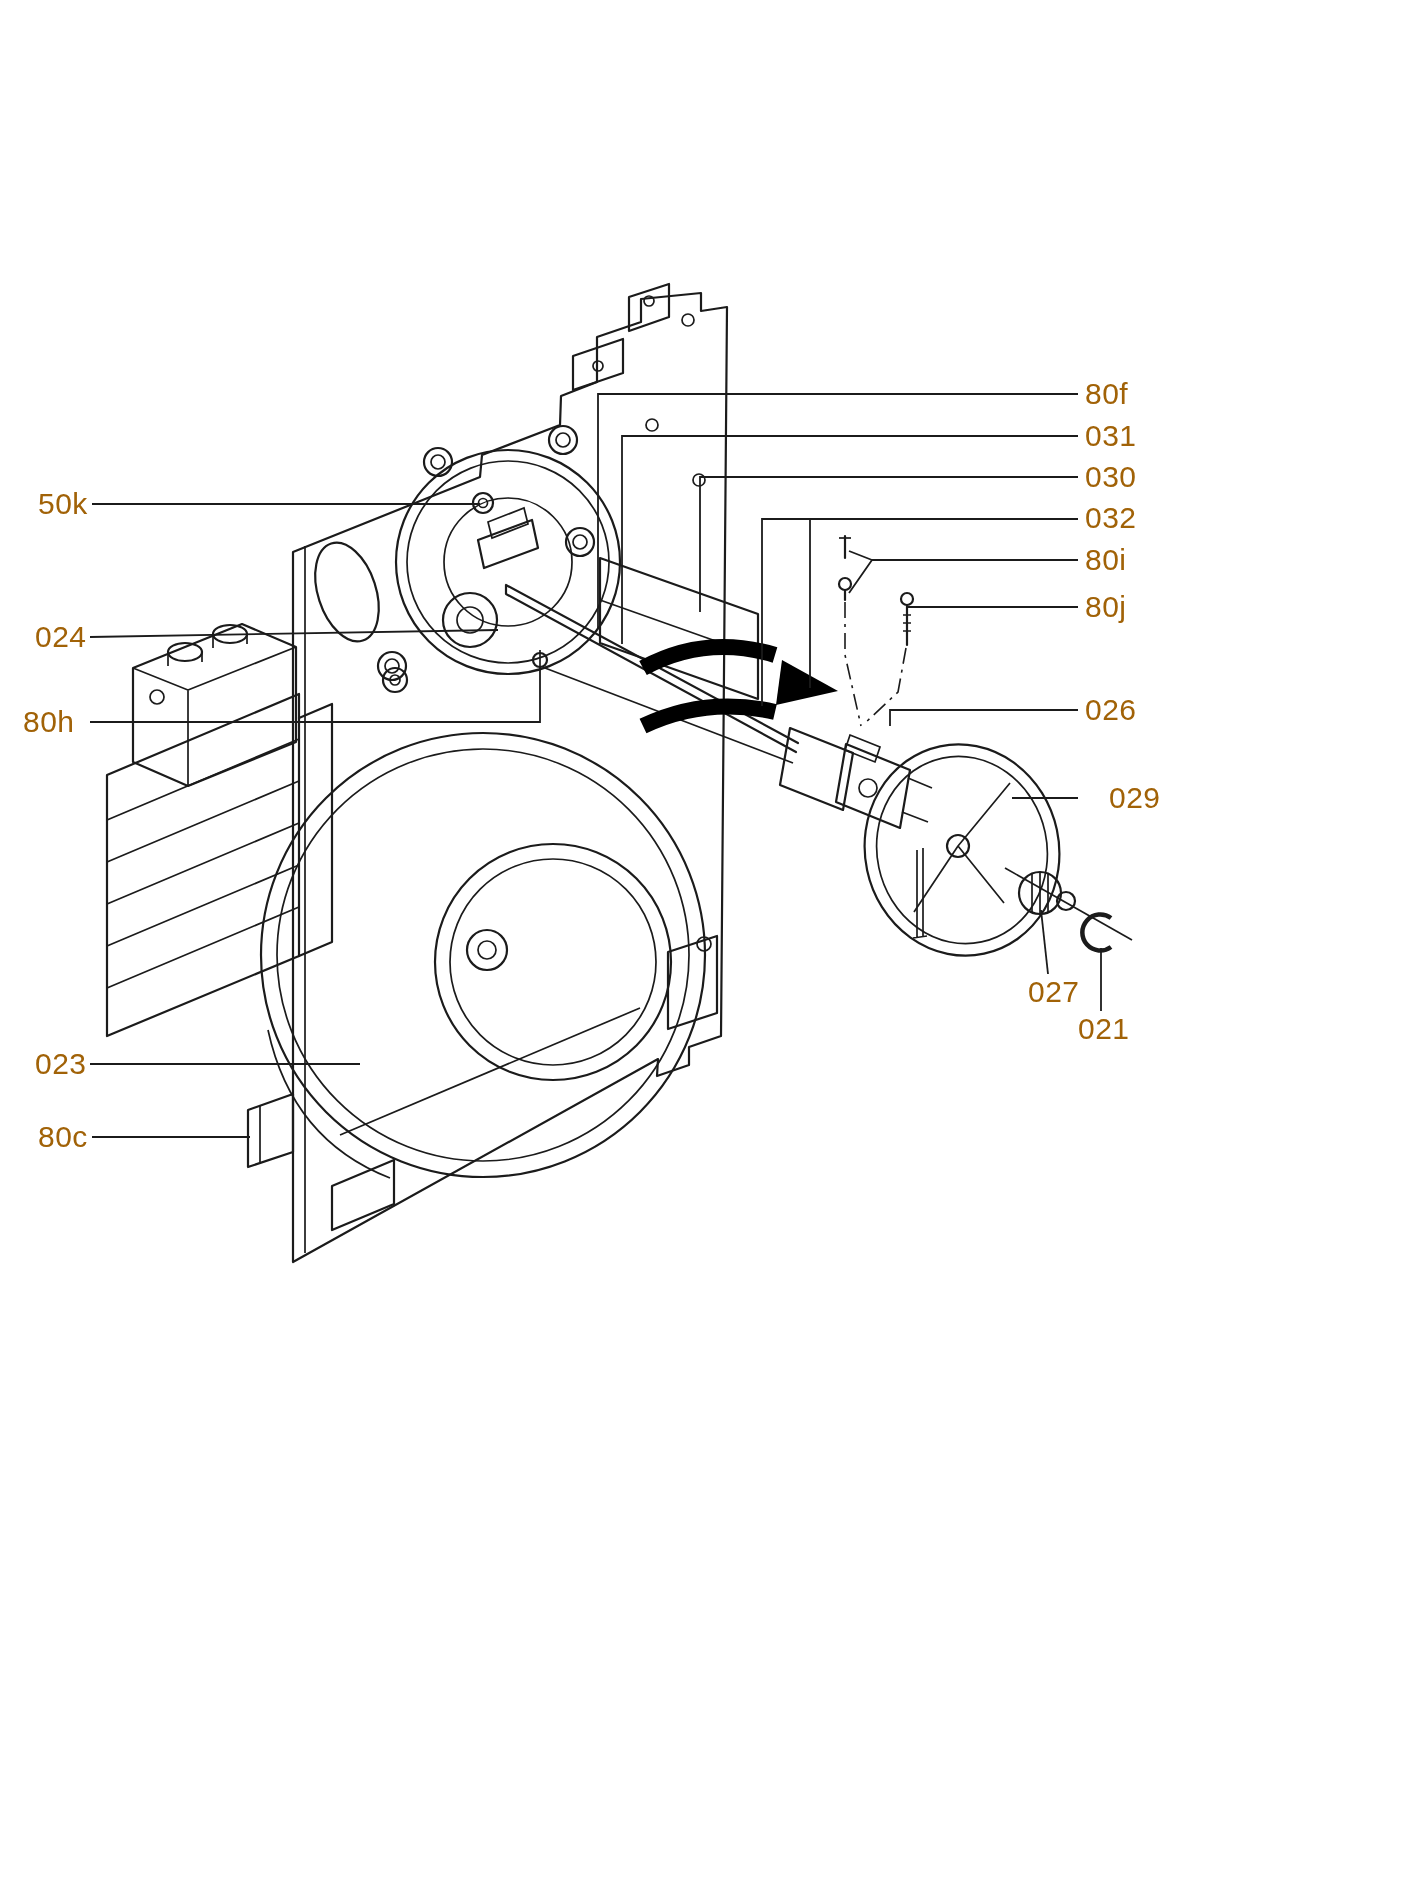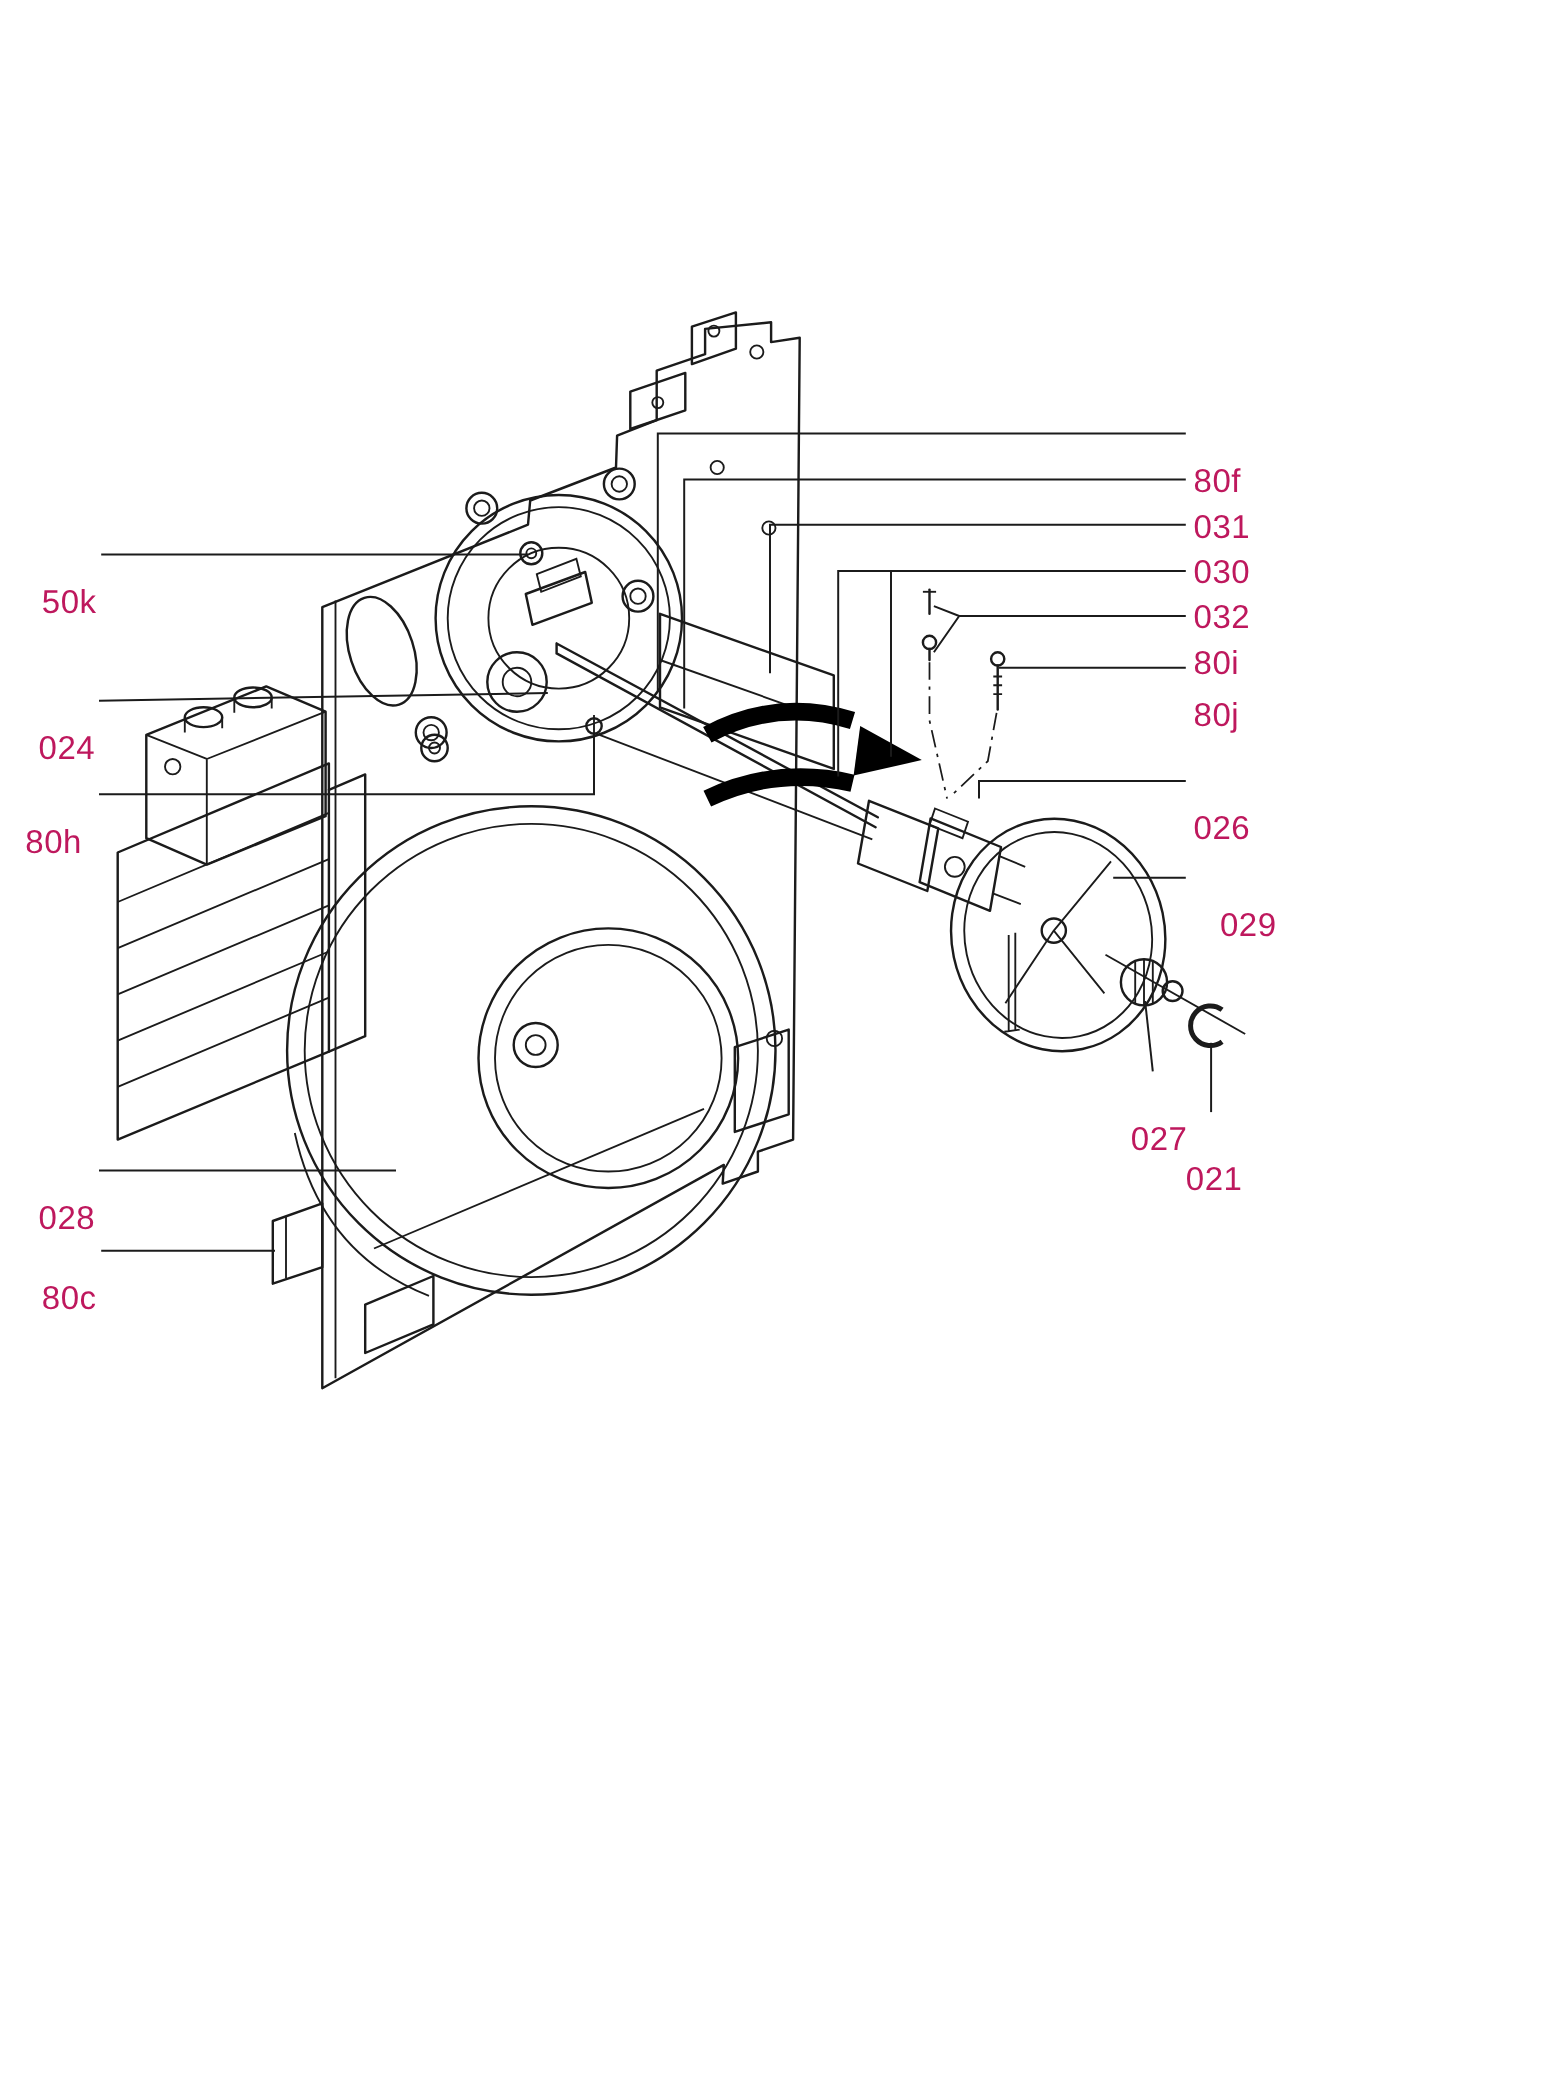--- a/index.html
+++ b/index.html
@@ -10,24 +10,23 @@
     height: 1895px;
     background: #ffffff;
     font-family: "Liberation Sans", sans-serif;
     overflow: hidden;
   }
   .canvas svg { position: absolute; left: 0; top: 0; }
   .lbl {
     position: absolute;
     font-size: 30px;
     line-height: 30px;
-    color: #be185d;
+    color: #a16207;
     letter-spacing: 0.5px;
     white-space: nowrap;
-    margin-top: 44px;
   }
   
   .draw  { stroke: #1b1b1b; fill: none; stroke-width: 2.2; stroke-linejoin: round; stroke-linecap: round; }
   .thin  { stroke: #1b1b1b; fill: none; stroke-width: 1.7; }
   .lead  { stroke: #1b1b1b; fill: none; stroke-width: 1.8; }
   .dashdot { stroke: #1b1b1b; fill: none; stroke-width: 1.6; stroke-dasharray: 16 6 3 6; }
   .band  { stroke: #000000; fill: none; stroke-width: 16; stroke-linecap: butt; }
   .solid { fill: #000000; stroke: none; }
   .bold  { stroke: #1b1b1b; fill: none; stroke-width: 4.5; }
 </style>
@@ -186,21 +185,21 @@
       <path class="lead" d="M 1078 710 L 890 710 L 890 726"></path>
       <path class="lead" d="M 1078 798 L 1012 798"></path>
       <path class="lead" d="M 1048 974 L 1041 910"></path>
       <path class="lead" d="M 1101 1011 L 1101 948"></path>
     </g>
   </svg>
 
   <div class="lbl" style="left:38px;  top:489px">50k</div>
   <div class="lbl" style="left:35px;  top:622px">024</div>
   <div class="lbl" style="left:23px;  top:707px">80h</div>
-  <div class="lbl" style="left:35px;  top:1049px">028</div>
+  <div class="lbl" style="left:35px;  top:1049px">023</div>
   <div class="lbl" style="left:38px;  top:1122px">80c</div>
 
   <div class="lbl" style="left:1085px;top:379px">80f</div>
   <div class="lbl" style="left:1085px;top:421px">031</div>
   <div class="lbl" style="left:1085px;top:462px">030</div>
   <div class="lbl" style="left:1085px;top:503px">032</div>
   <div class="lbl" style="left:1085px;top:545px">80i</div>
   <div class="lbl" style="left:1085px;top:592px">80j</div>
   <div class="lbl" style="left:1085px;top:695px">026</div>
   <div class="lbl" style="left:1109px;top:783px">029</div>

